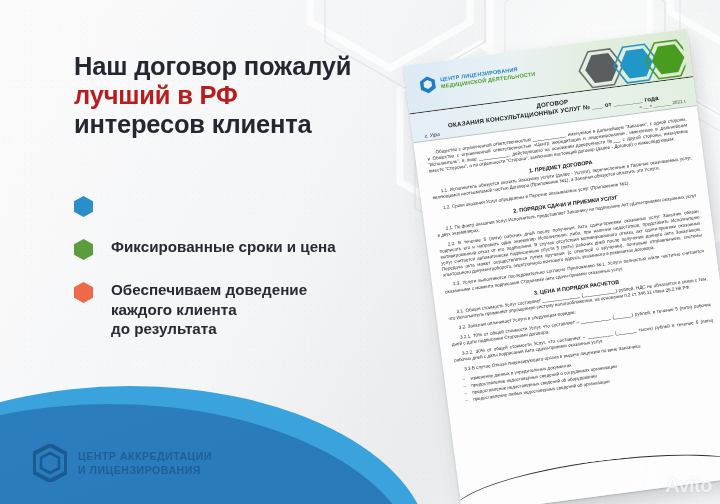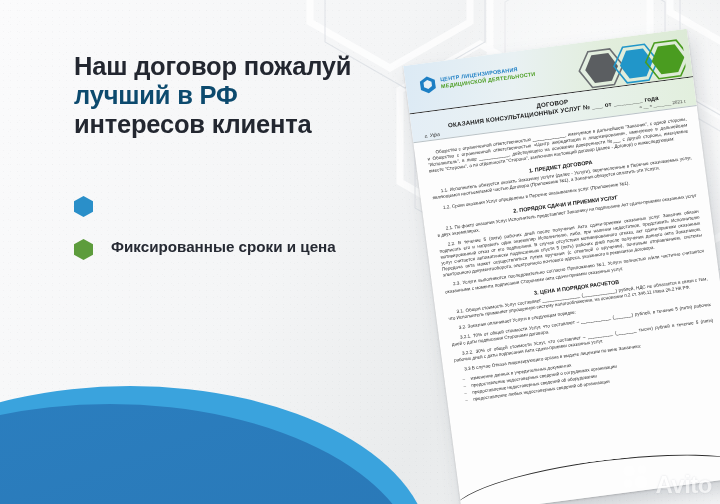--- a/index.html
+++ b/index.html
@@ -33,21 +33,21 @@
 
   
   .wave-light{position:absolute;left:-170px;top:386px;width:600px;height:330px;border-radius:50%;
     background:#3aa3dd;}
   .wave-dark{position:absolute;left:-200px;top:404px;width:620px;height:340px;border-radius:50%;
     background:linear-gradient(160deg,#2b7fc0 0%,#2a79b8 60%,#2a74b2 100%);}
 
   
   .headline{position:absolute;left:74px;top:52px;width:330px;
     font-weight:700;font-size:25.5px;line-height:29px;color:#232730;letter-spacing:-.2px;}
-  .headline .hl-blue{color:#0c4a6e;}
+  .headline .hl-blue{color:#b91c1c;}
 
   
   .bullets{position:absolute;left:74px;top:194px;width:300px;}
   .bullet{display:flex;align-items:flex-start;margin-bottom:20px;}
   .bullet:last-child{margin-bottom:0;}
   .hexmark{flex:0 0 auto;width:19px;height:21px;margin-top:2px;margin-right:18px;}
   .hexmark svg{display:block;width:19px;height:21px;}
   .btext{font-size:15.2px;line-height:19.5px;font-weight:600;color:#262a33;}
 
   
@@ -92,21 +92,21 @@
   .doc-fold{position:absolute;left:-10px;bottom:-6px;width:320px;height:40px;
     background:#fdfdfd;border-top:1.4px solid #2e2e2e;
     border-radius:60% 60% 0 0/100% 100% 0 0;transform:rotate(.6deg);}
   .doc-curlshadow{position:absolute;left:-12px;bottom:-18px;width:330px;height:34px;
     background:linear-gradient(180deg,rgba(80,90,105,.32),rgba(80,90,105,0));
     filter:blur(4px);border-radius:60% 60% 0 0/100% 100% 0 0;}
 
   
   .avito{position:absolute;right:8px;bottom:6px;display:flex;align-items:center;opacity:.62;}
   .avito-dots{width:30px;height:26px;margin-right:3px;}
-  .avito-txt{font-size:24px;font-weight:700;color:#ffffff;line-height:26px;
+  .avito-txt{font-size:20px;font-weight:700;color:#ffffff;line-height:26px;
     text-shadow:0 0 2px rgba(150,155,165,.55);letter-spacing:-.5px;margin-top:16px;}
 </style>
 </head>
 <body>
 
 <div class="stage">
 
   <div class="bg-base"></div>
   <div class="bg-noise"></div>
 
@@ -159,22 +159,46 @@
       <span class="hexmark">
         <svg viewBox="0 0 19 21">
             <polygon points="9.5,0 19,5.25 19,15.75 9.5,21 0,15.75 0,5.25" fill="#5d9c3c"></polygon>
           </svg>
       </span>
       <span class="btext">
         <span>Фиксированные сроки и цена</span>
       </span>
     </div>
 
-  </div>
-
+    <div class="bullet">
+      <span class="hexmark">
+        <svg viewBox="0 0 19 21">
+            <polygon points="9.5,0 19,5.25 19,15.75 9.5,21 0,15.75 0,5.25" fill="#f0684b"></polygon>
+          </svg>
+      </span>
+      <span class="btext">
+        <span>Обеспечиваем доведение</span><br>
+        <span>каждого клиента</span><br>
+        <span>до результата</span>
+      </span>
+    </div>
+  </div>
+
+  <div class="brand">
+    <span class="brand-hex">
+      <svg width="34" height="38" viewBox="0 0 34 38">
+        <polygon points="17,1 33,9.5 33,28.5 17,37 1,28.5 1,9.5" fill="none" stroke="#1b5b92" stroke-width="4"></polygon>
+        <polygon points="17,9 26,13.8 26,24.2 17,29 8,24.2 8,13.8" fill="none" stroke="#1b5b92" stroke-width="2.6"></polygon>
+      </svg>
+    </span>
+    <span class="brand-text">
+      <span>ЦЕНТР АККРЕДИТАЦИИ</span><br>
+      <span>И ЛИЦЕНЗИРОВАНИЯ</span>
+    </span>
+  </div>
 
   <div class="doc-wrap">
     <div class="doc-shadow"></div>
     <div class="doc">
 
       <div class="doc-head">
         <div class="doc-logo">
           <span class="doc-logo-hex">
             <svg width="16" height="18" viewBox="0 0 16 18">
               <polygon points="8,0.5 15.5,4.8 15.5,13.2 8,17.5 0.5,13.2 0.5,4.8" fill="#1d7fc4"></polygon>

